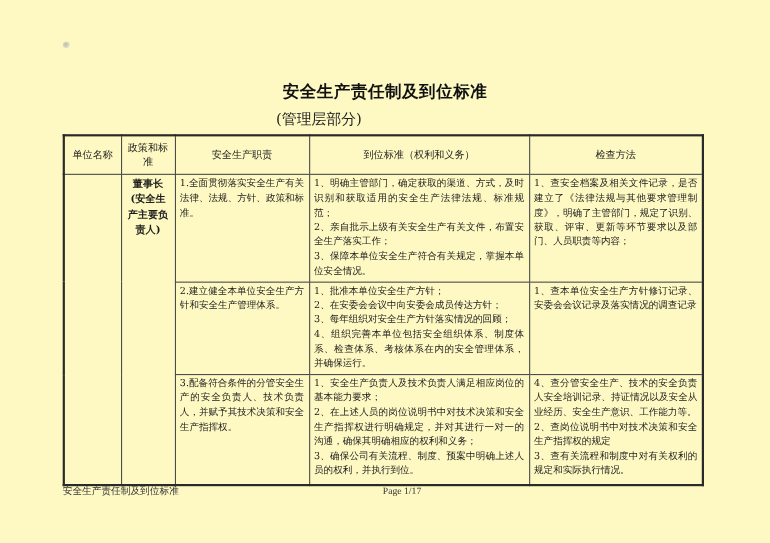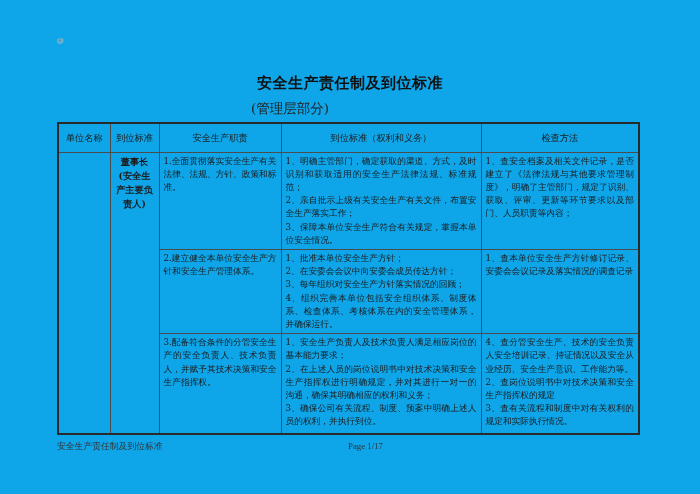--- a/index.html
+++ b/index.html
@@ -3,21 +3,21 @@
 <meta charset="utf-8">
 <style>
   * { margin: 0; padding: 0; box-sizing: border-box; }
   html, body { width: 700px; height: 494px; background: #ffffff; }
   body {
     position: relative;
     font-family: "DejaVu Serif", "Liberation Serif", serif;
     color: #1c1c1c;
     overflow: hidden;
   }
-  .page { position: absolute; inset: 0; background: #0ea5e9; }
+  .page { position: absolute; inset: 0; background: #fef9c3; }
 
   .stray-mark {
     position: absolute; left: 57px; top: 38px;
     width: 7px; height: 6px; border-radius: 50%;
     background: radial-gradient(circle at 40% 40%, #8a8a8a 0%, #c9c9c9 55%, transparent 75%);
     opacity: .55;
   }
 
   .doc-title {
     position: absolute; top: 74px; left: 0; width: 700px;
@@ -75,21 +75,21 @@
     <colgroup>
       <col style="width:52px">
       <col style="width:49px">
       <col style="width:122px">
       <col style="width:200px">
       <col style="width:158px">
     </colgroup>
     <thead>
       <tr style="height:29px">
         <th>单位名称</th>
-        <th>到位标准</th>
+        <th>政策和标准</th>
         <th>安全生产职责</th>
         <th>到位标准（权利和义务）</th>
         <th>检查方法</th>
       </tr>
     </thead>
     <tbody>
       <tr style="height:82px">
         <td rowspan="3"></td>
         <td rowspan="3" class="pos-cell">董事长(安全生产主要负责人)</td>
         <td class="cell-duty">1.全面贯彻落实安全生产有关法律、法规、方针、政策和标准。</td>

